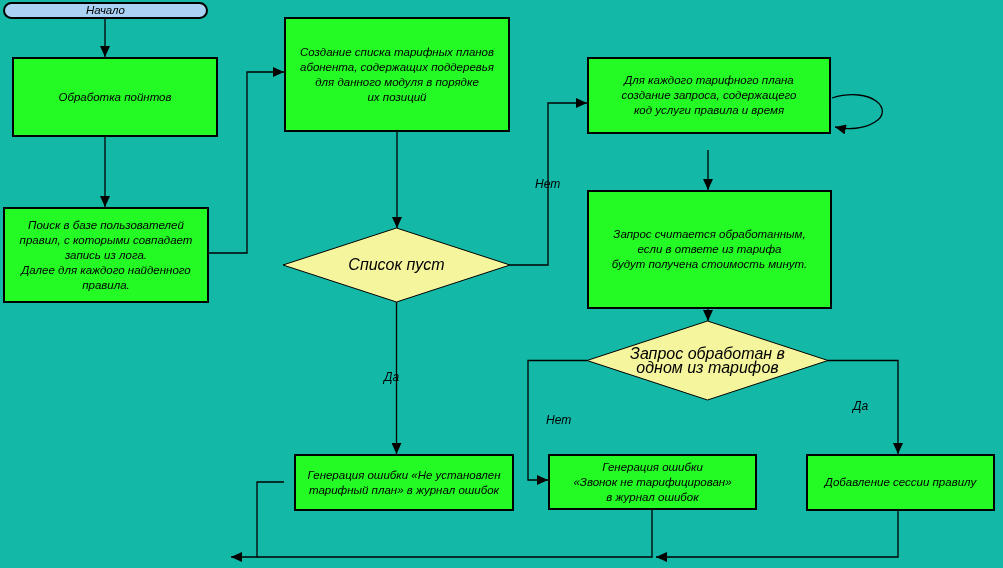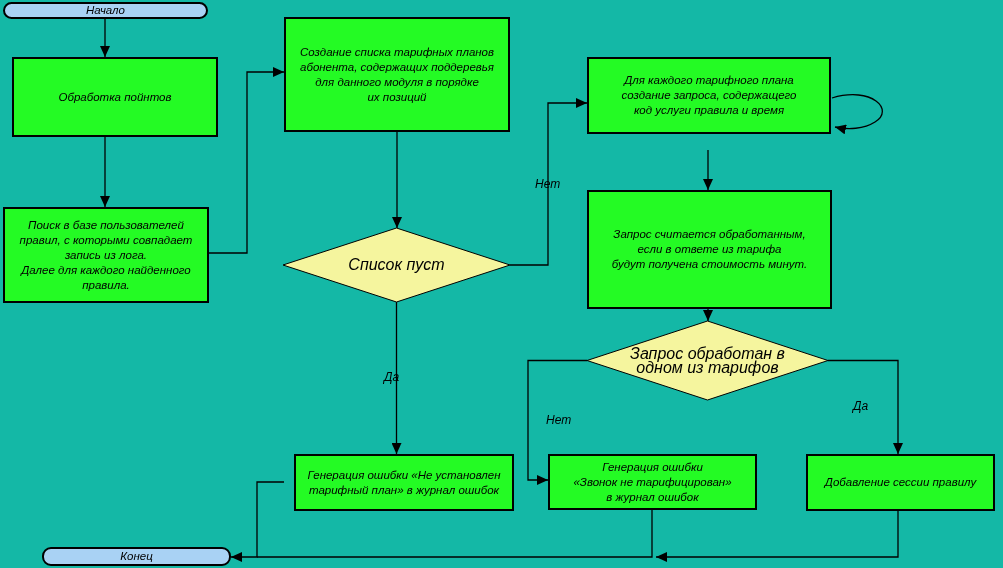--- a/index.html
+++ b/index.html
@@ -88,20 +88,19 @@
 
   <div class="node process" style="left:284px;top:454px;width:220px;height:57px;margin-left:10px;">Генерация ошибки «Не установлен
 тарифный план» в журнал ошибок</div>
 
   <div class="node process" style="left:548px;top:454px;width:209px;height:56px;">Генерация ошибки
 «Звонок не тарифицирован»
 в журнал ошибок</div>
 
   <div class="node process" style="left:794px;top:454px;width:189px;height:57px;margin-left:12px;">Добавление сессии правилу</div>
 
-  <div class="node terminator" style="left:42px;top:547px;width:189px;height:19px;">Конец</div>
 
   <div class="edge-label" style="left:535px;top:177px;">Нет</div>
   <div class="edge-label" style="left:384px;top:370px;">Да</div>
   <div class="edge-label" style="left:546px;top:413px;">Нет</div>
   <div class="edge-label" style="left:853px;top:399px;">Да</div>
 
 </div>
 
 </body></html>

